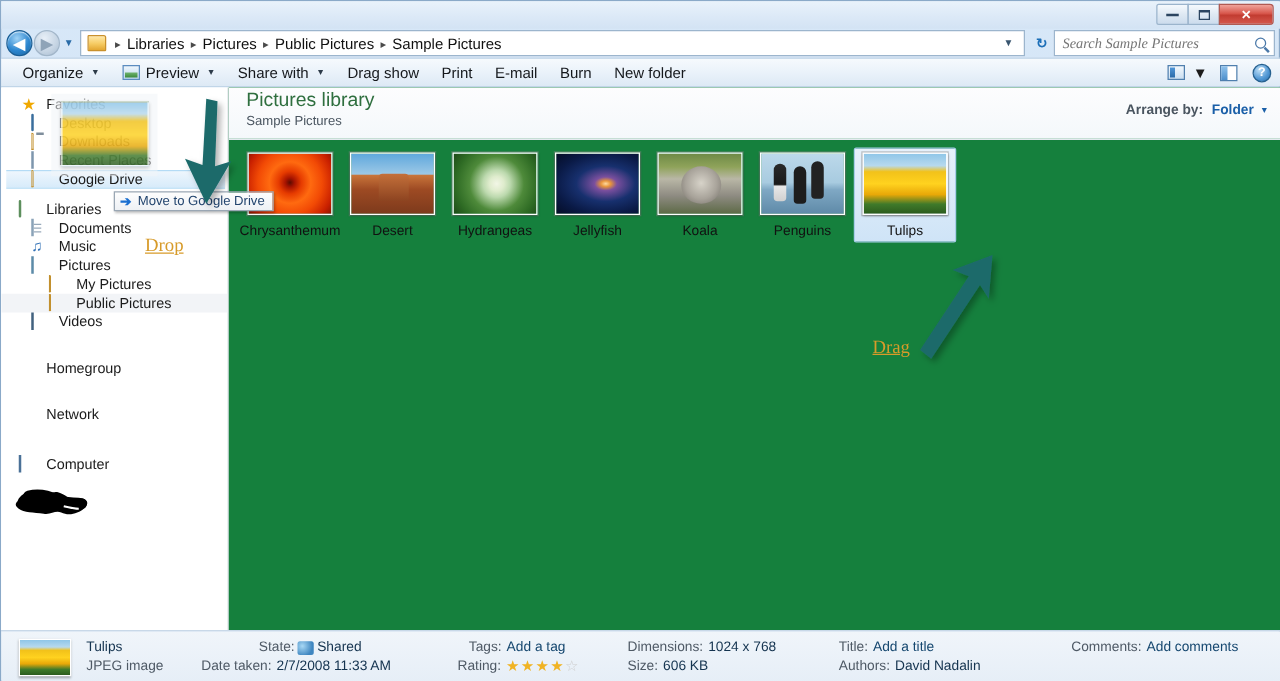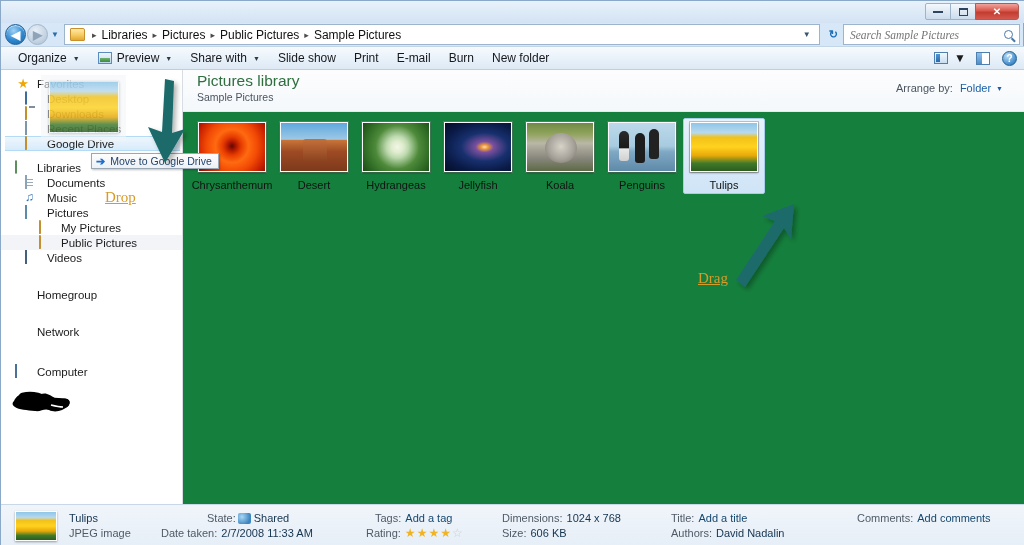--- a/index.html
+++ b/index.html
@@ -257,22 +257,22 @@
   }
   #libtitle {
     position:absolute; left:14px; top:2px;
     font-size:15.5px; color:#2f6f3f; font-family:"Liberation Sans", sans-serif;
   }
   #libsub {
     position:absolute; left:14px; top:21px;
     font-size:10.5px; color:#4a5560;
   }
   #arrangewrap {
-    position:absolute; right:22px; top:12px;
-    display:flex; align-items:center; font-size:11px;
+    position:absolute; right:10px; top:12px;
+    display:flex; align-items:center; font-size:11px;font-weight:bold;
   }
   #arrangelbl { color:#4a5560; margin-right:7px; }
   #arrangeval { color:#1a5fa8; }
   #arrangecaret { color:#1a5fa8; font-size:7px; margin-left:5px; }
 
   #grid {
     position:absolute; left:8px; top:48px; right:0;
     display:flex; flex-wrap:wrap;
   }
   .tile {
@@ -371,21 +371,21 @@
     box-shadow:1px 1px 2px rgba(0,0,0,.25);
     z-index:50; white-space:nowrap;
   }
   #tooltip .tarrow { color:#1a6fd0; font-size:11px; margin-right:5px; font-weight:bold; }
 
   .annot-text {
     position:absolute; font-size:15px; color:#d79b2a;
     text-decoration:underline; font-family:"Liberation Serif", serif;
     z-index:60;
   }
-  #drop-label { left:104px; top:188px; }
+  #drop-label { left:115px; top:188px; }
   #drag-label { left:697px; top:269px; }
 
   svg.annot { position:absolute; z-index:55; overflow:visible; }
   #arrow-drop { left:140px; top:78px; }
   #arrow-drag { left:735px; top:203px; }
 </style>
 </head>
 <body>
 
 <div id="window">
@@ -438,21 +438,21 @@
     <div class="cmd">
       <span class="preview-ico"></span>
       <span>Preview</span>
       <span class="caret">▼</span>
     </div>
     <div class="cmd">
       <span>Share with</span>
       <span class="caret">▼</span>
     </div>
     <div class="cmd">
-      <span>Slide show</span>
+      <span>Drag show</span>
     </div>
     <div class="cmd">
       <span>Print</span>
     </div>
     <div class="cmd">
       <span>E-mail</span>
     </div>
     <div class="cmd">
       <span>Burn</span>
     </div>

